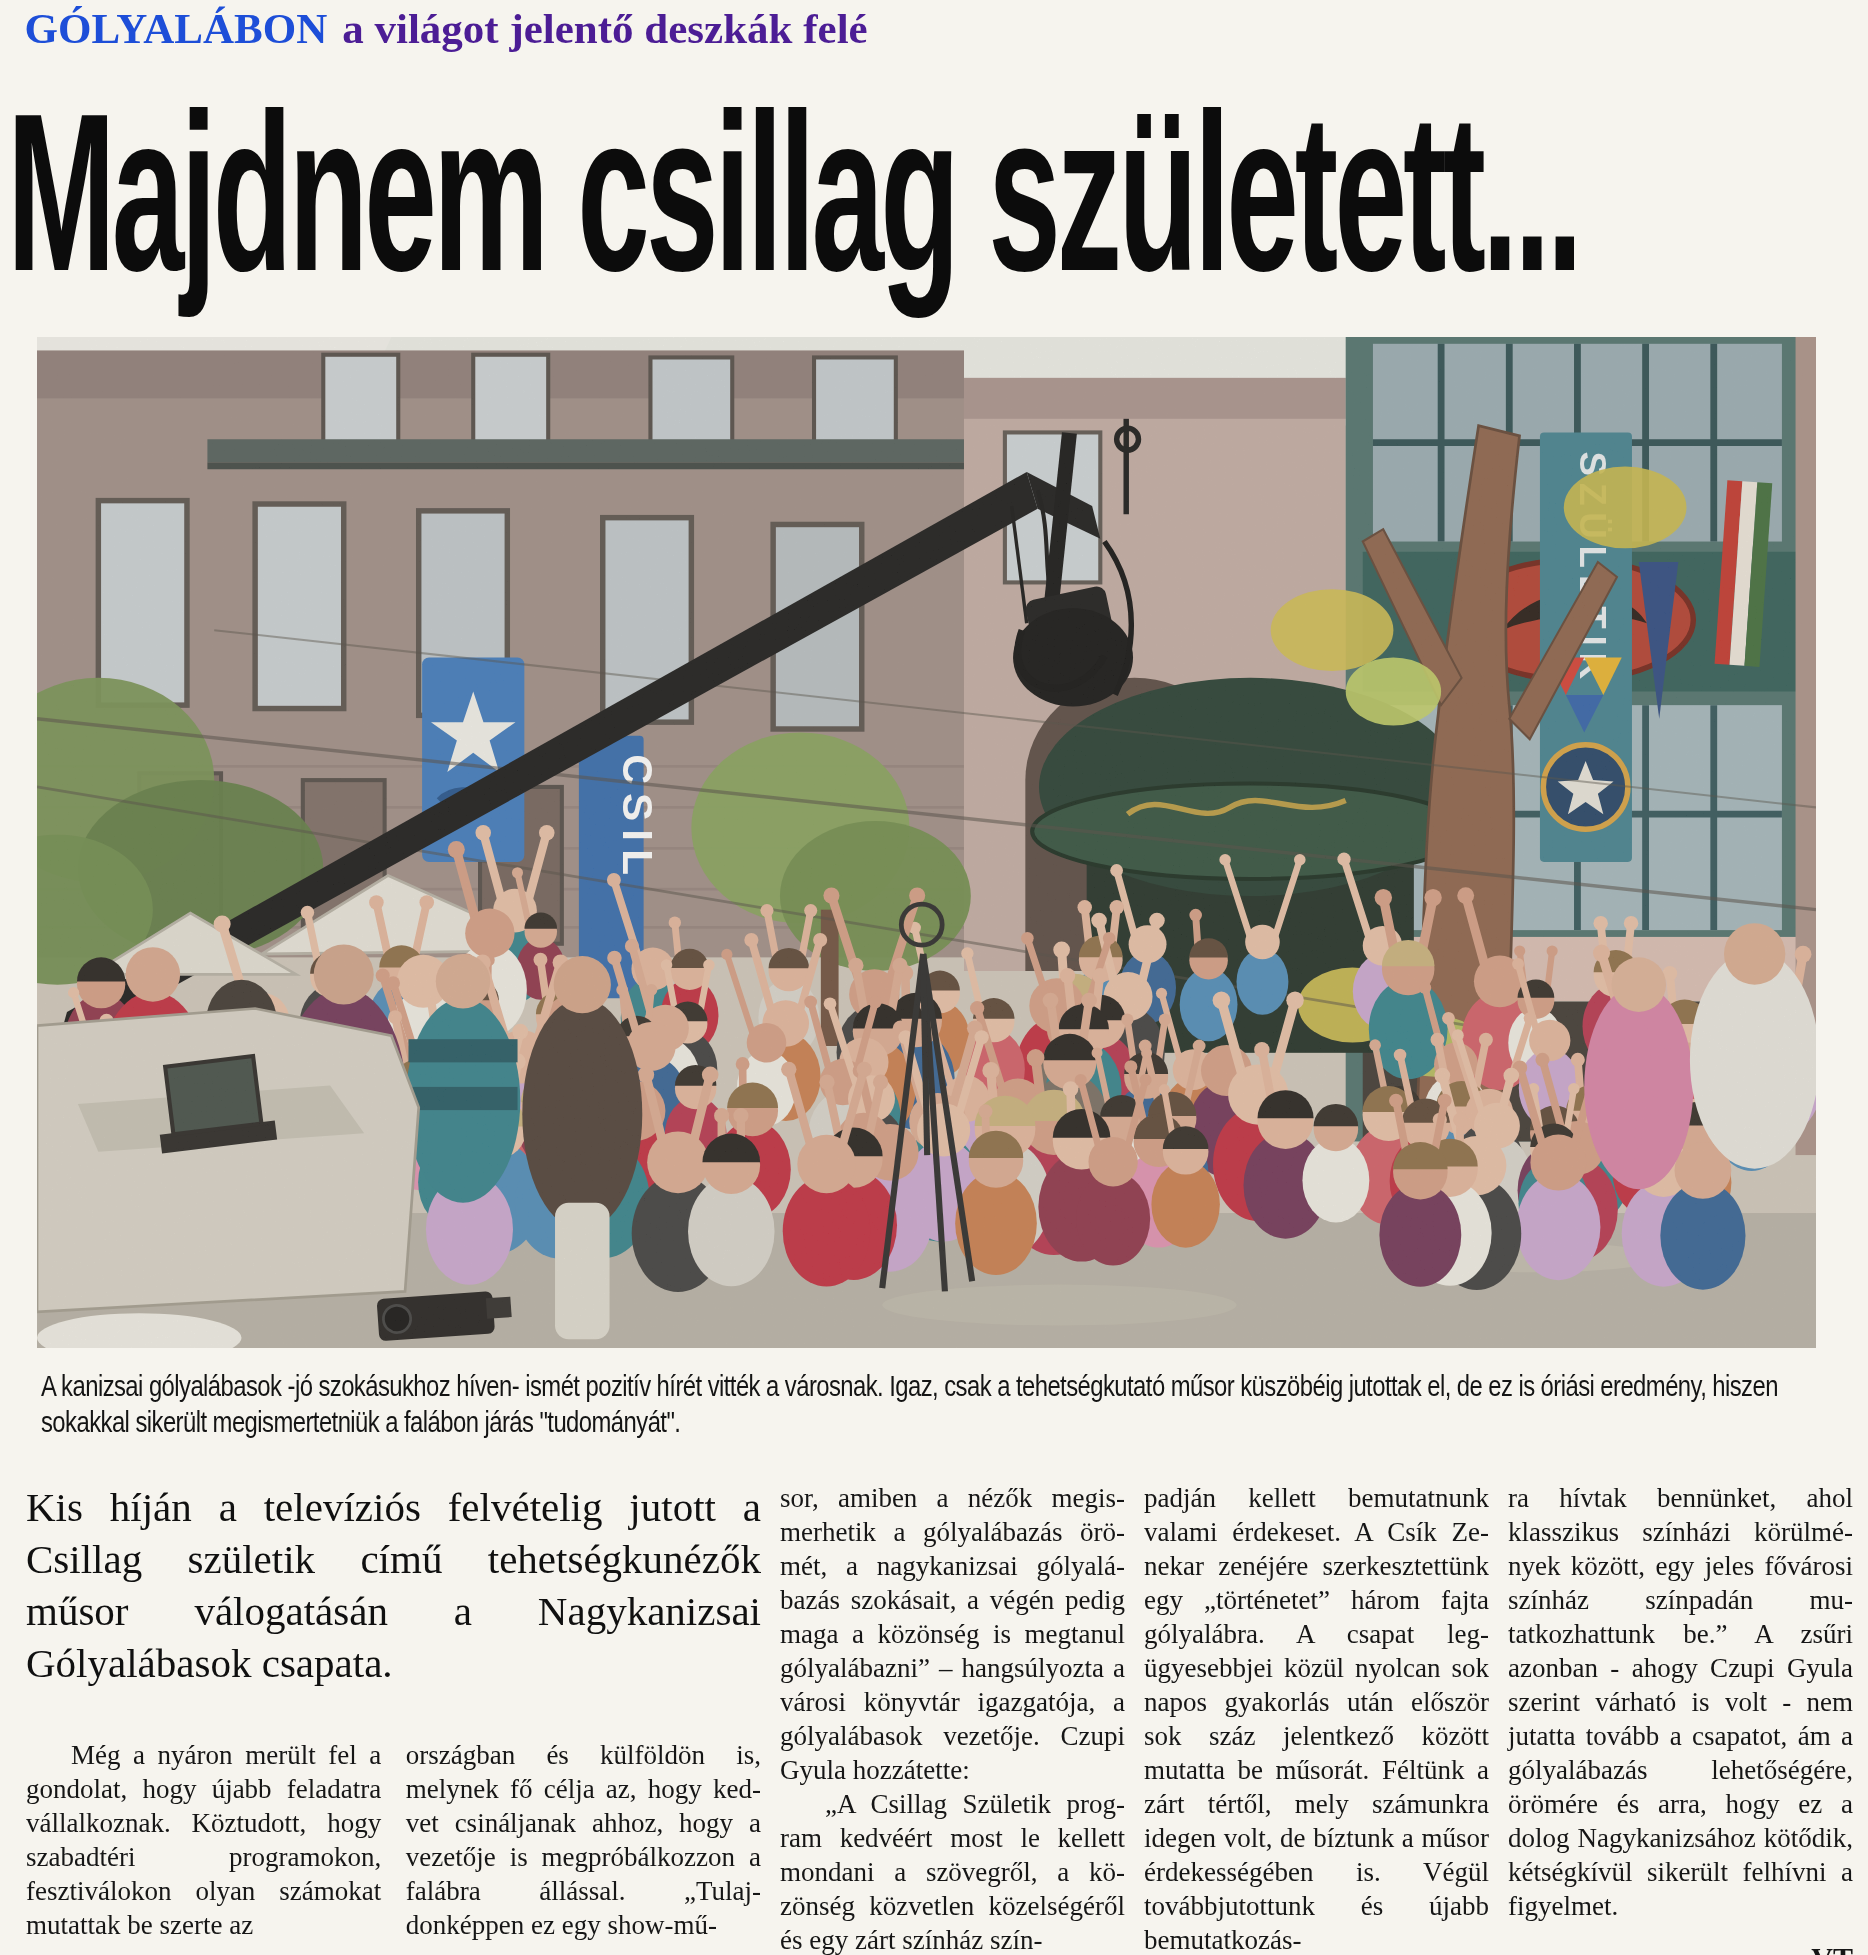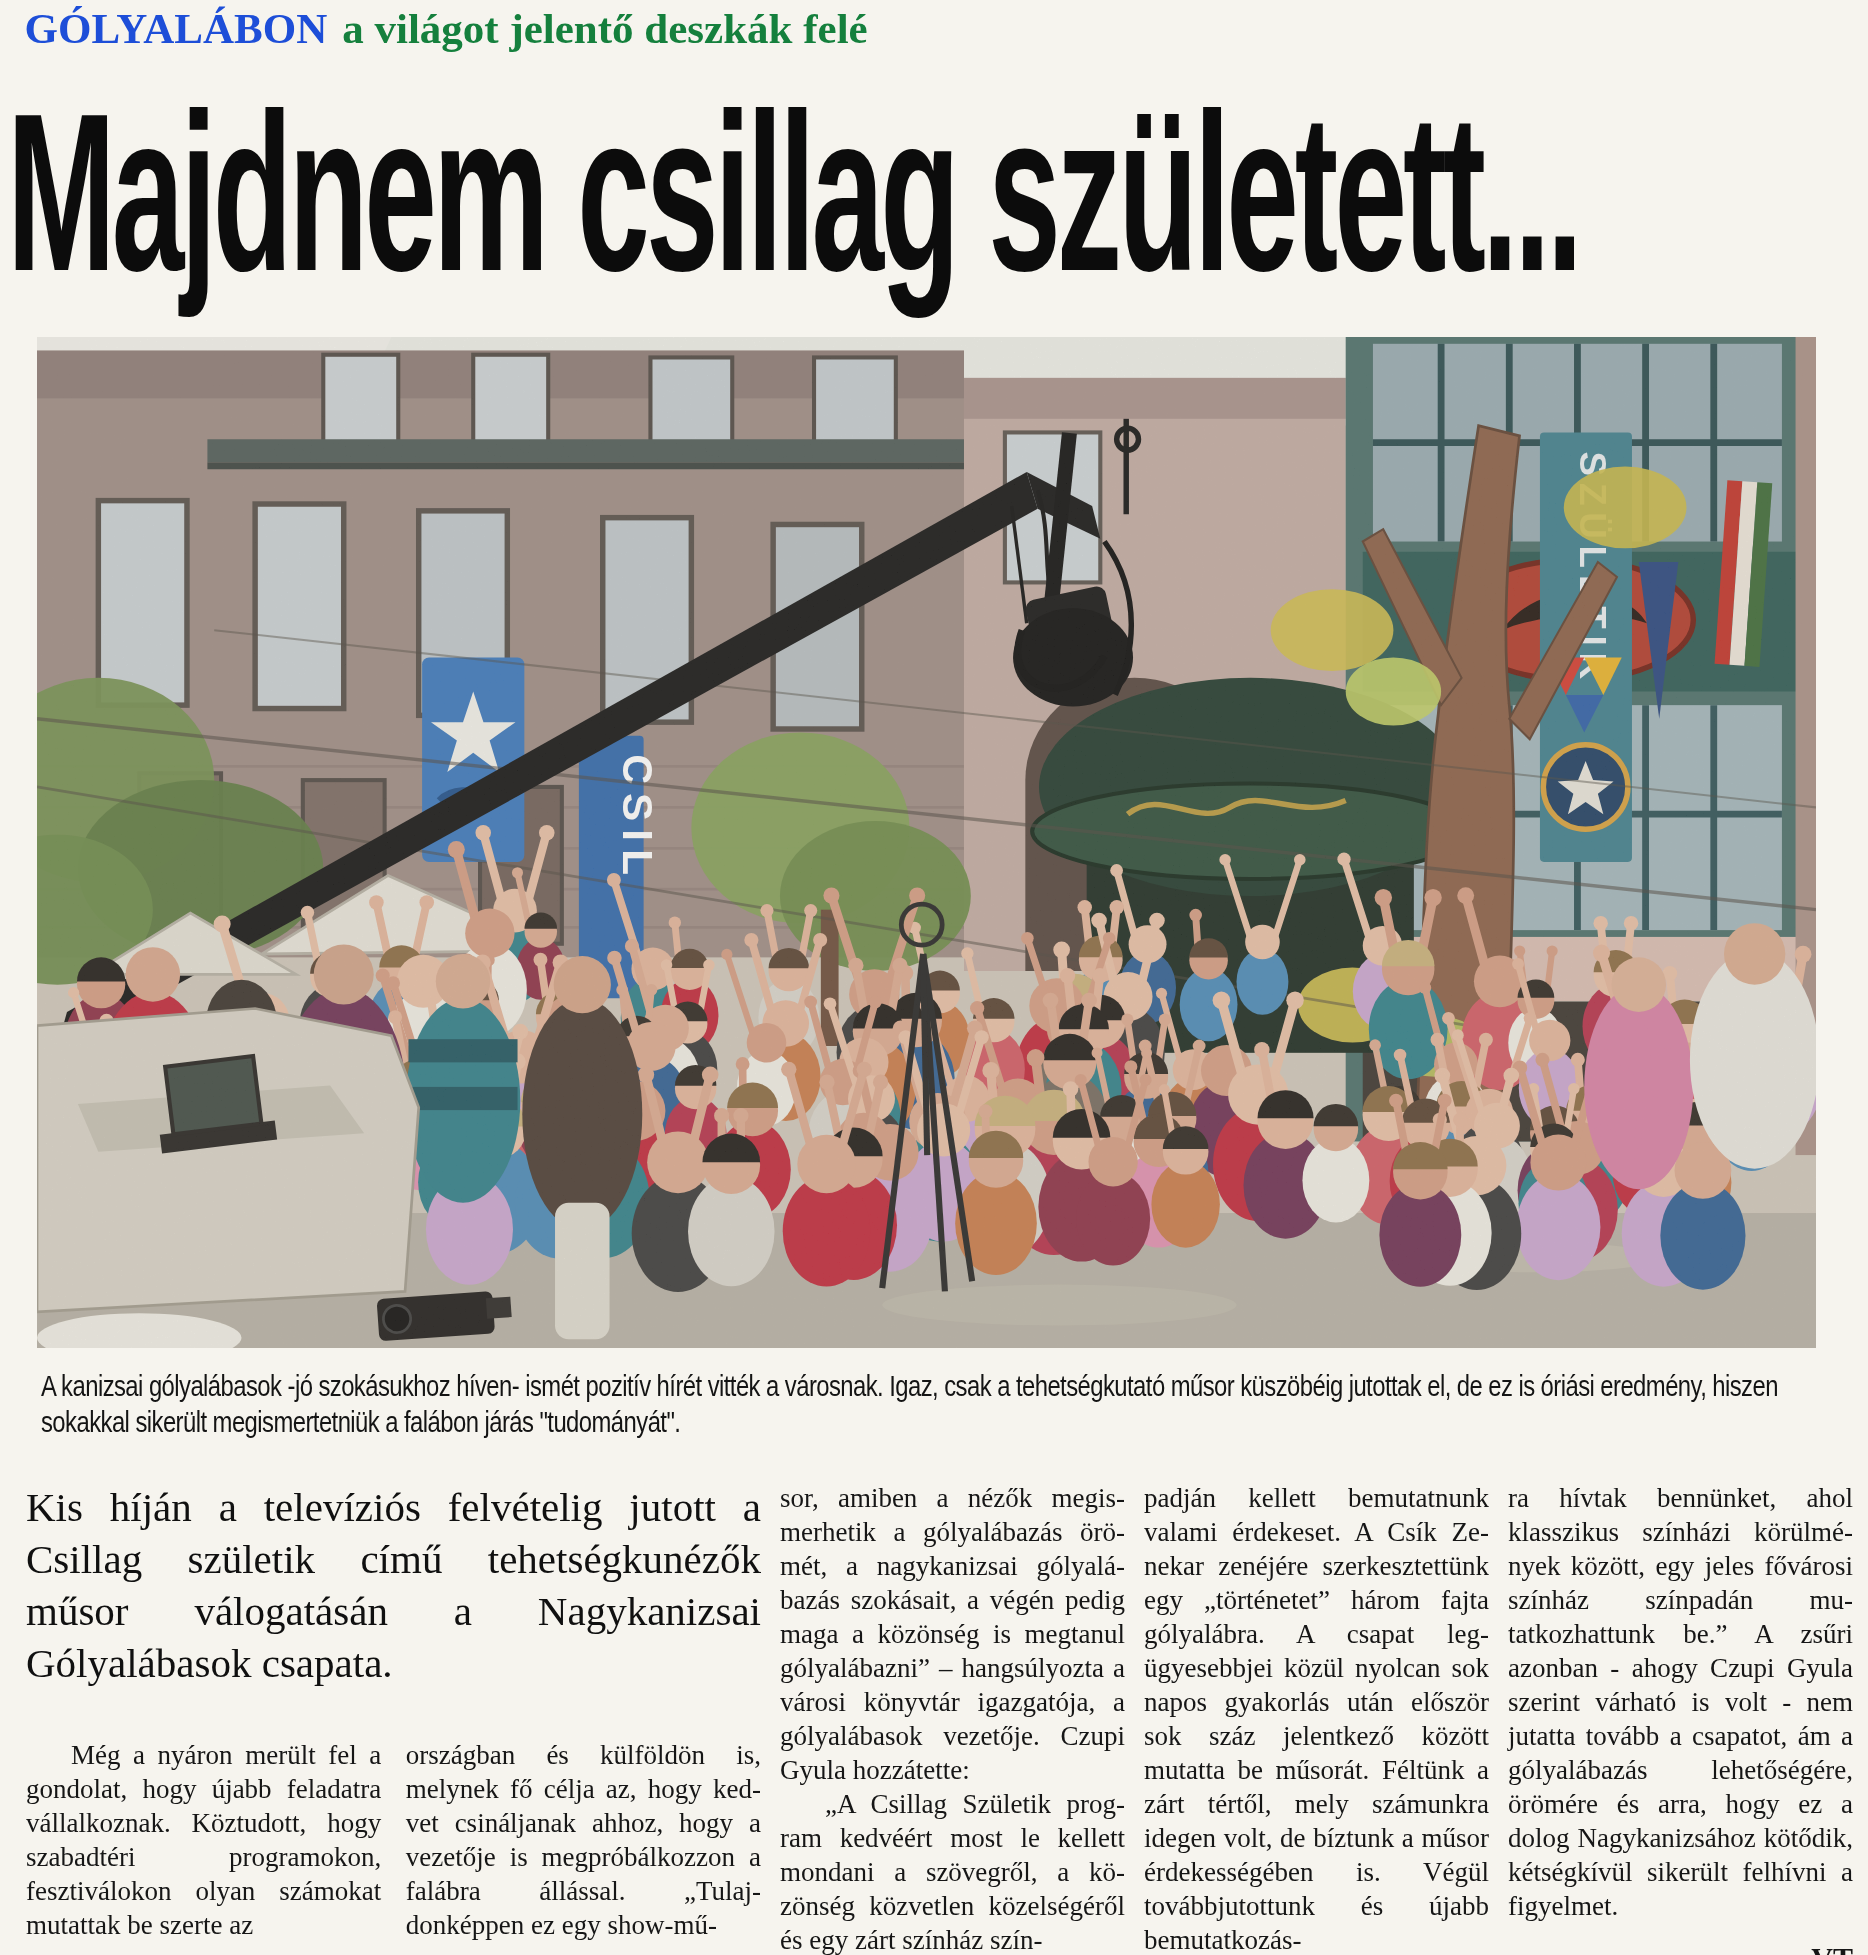--- a/index.html
+++ b/index.html
@@ -1,20 +1,20 @@
 <!DOCTYPE html>
 <html lang="hu" style="font-size:11px"><head>
 <meta charset="utf-8">
 <style>
   html,body{margin:0;padding:0;background:#e9e7e0;}
   .page{position:relative;width:1868px;height:1955px;background:#f6f4ee;overflow:hidden;
         font-family:"Liberation Serif",serif;color:#161616;}
   .kicker{position:absolute;top:4.1px;left:24.5px;font-size:43px;font-weight:700;letter-spacing:0;}
   .kicker-hl{color:#1d4ed8;margin-right:15px;}
-  .kicker-rest{color:#15803d;}
+  .kicker-rest{color:#4c1d95;}
   .headline{position:absolute;top:80px;left:7px;margin:0;height:232px;width:1841px;}
   .headline-inner{display:inline-block;font-family:"Liberation Sans",sans-serif;font-weight:700;
         font-size:225px;line-height:225px;letter-spacing:-6.8px;white-space:nowrap;
         transform:scaleX(.58);transform-origin:0 0;color:#0c0c0c;}
   .photo{position:absolute;left:37px;top:337px;width:1779px;height:1011px;margin:0;}
   .photo svg{display:block;width:100%;height:100%;}
   .caption{position:absolute;left:37px;top:1364px;width:1790px;margin:4px;
         font-family:"Liberation Sans",sans-serif;}
   .caption-inner{display:inline-block;width:2243px;transform:scaleX(.795);transform-origin:0 0;
         font-size:30px;line-height:36px;letter-spacing:-0.7px;color:#141414;}

